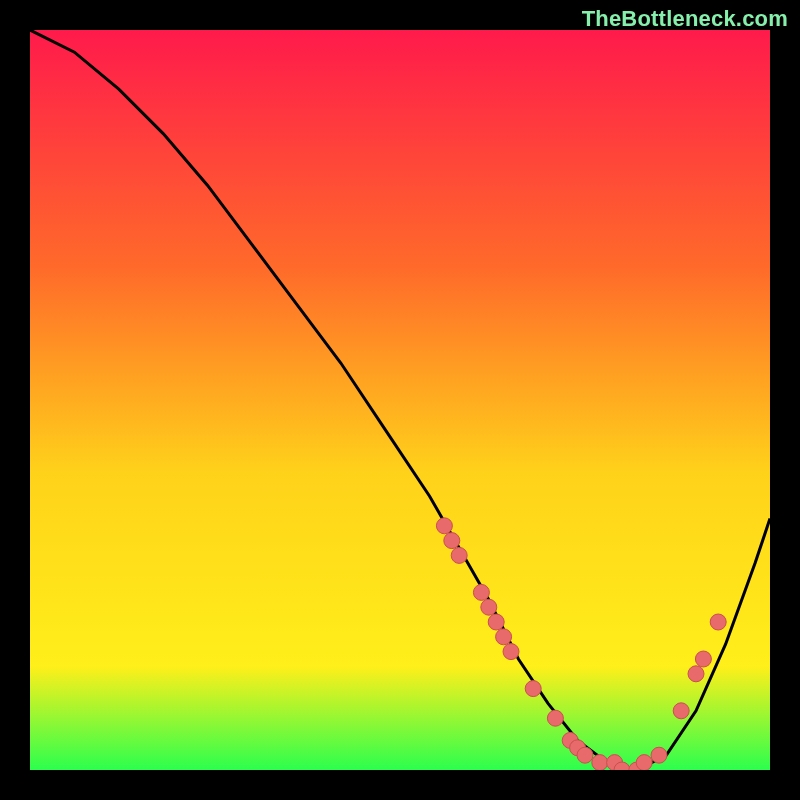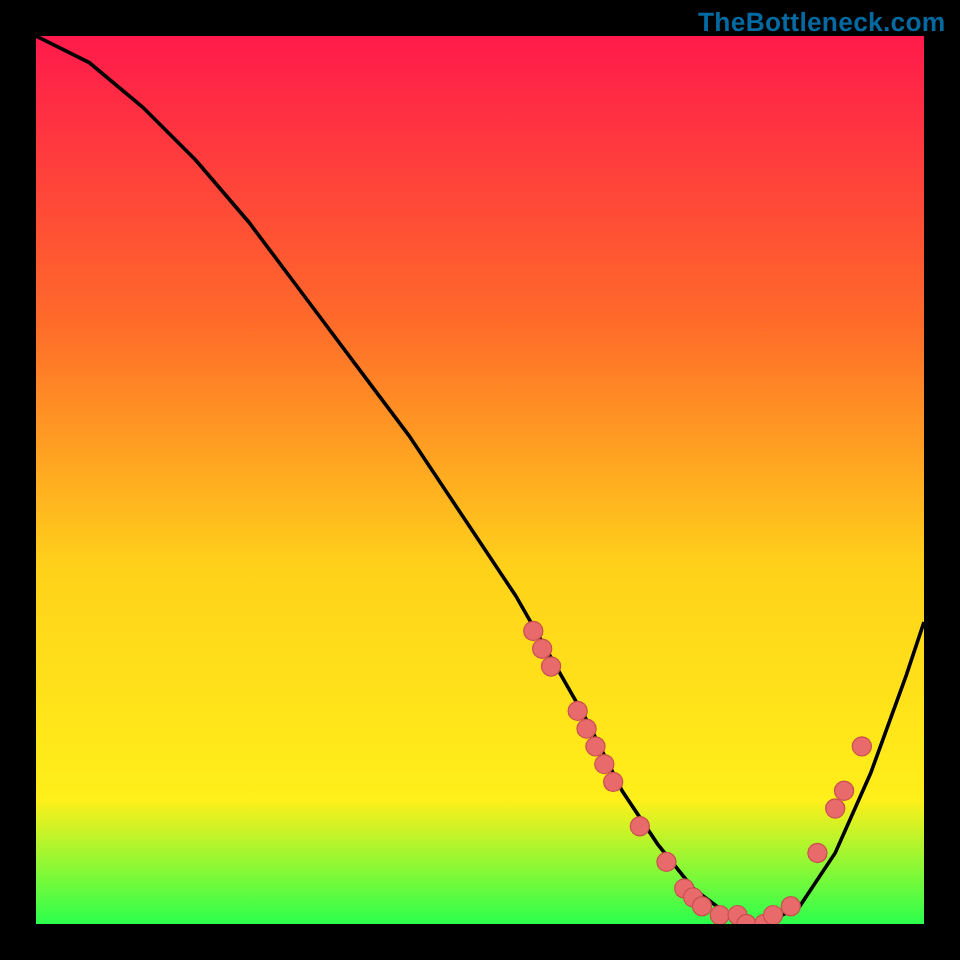--- a/index.html
+++ b/index.html
@@ -16,21 +16,21 @@
     left: 30px;
     top: 30px;
     width: 740px;
     height: 740px;
     background: #000;
   }
   .watermark {
     position: absolute;
     top: 6px;
     right: 12px;
-    color: #0369a1;
+    color: #86efac;
     font-size: 22px;
     font-weight: 600;
     letter-spacing: 0.2px;
     user-select: none;
   }
   svg {
     display: block;
   }
 </style>
 </head>

